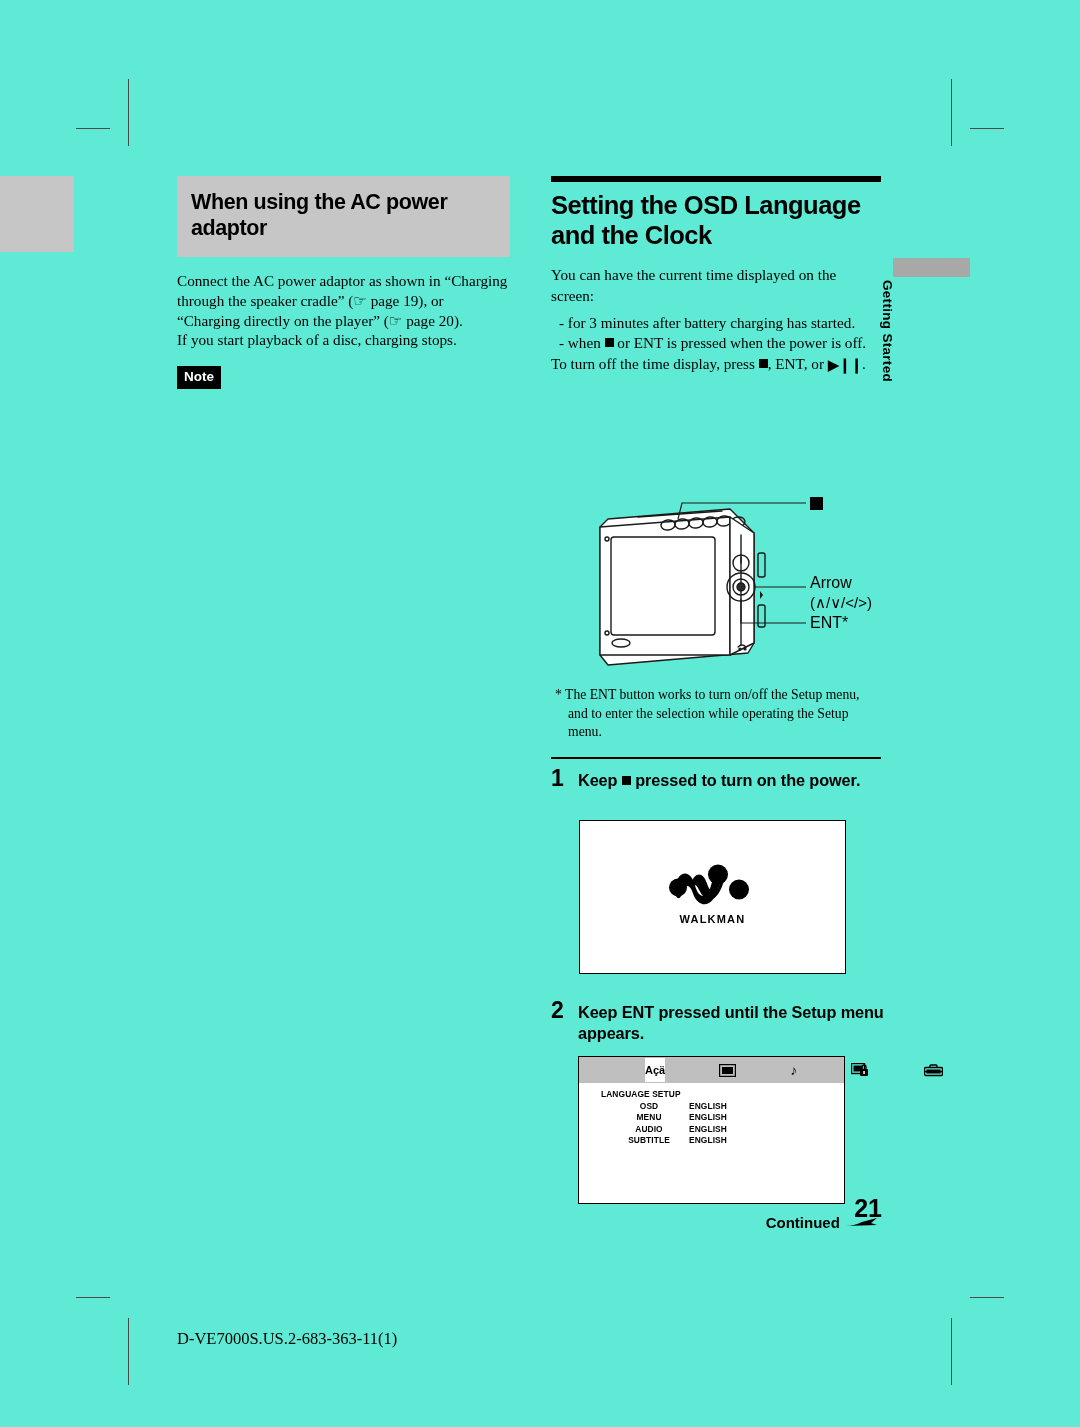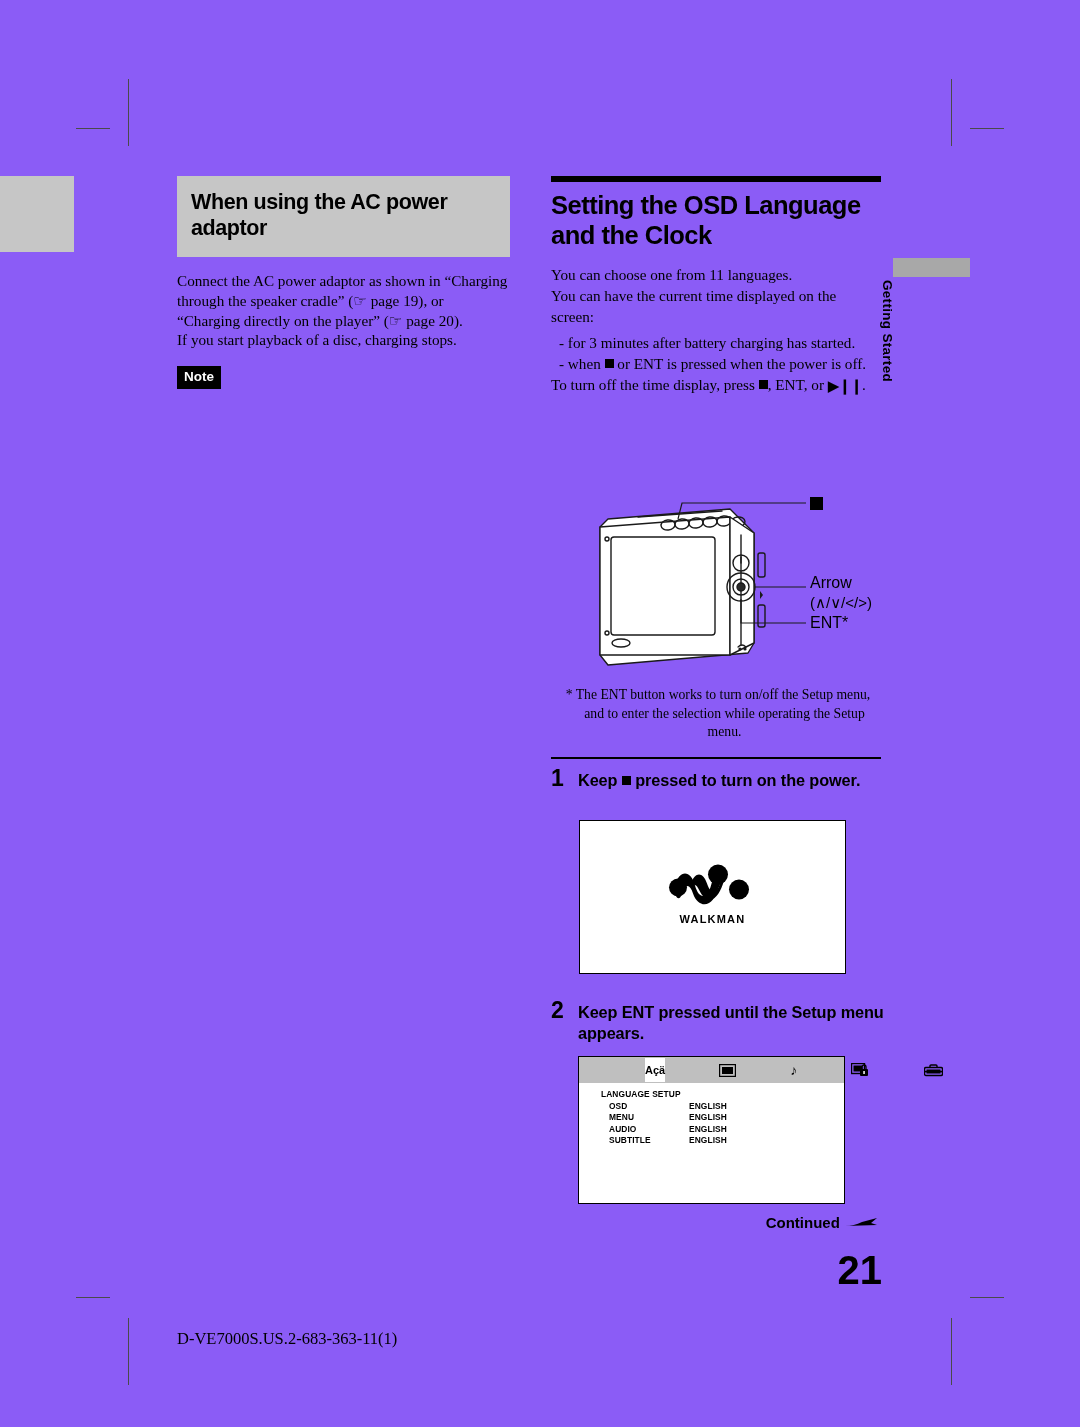--- a/index.html
+++ b/index.html
@@ -8,21 +8,21 @@
     background: #ffffff;
   }
   body {
     font-family: "Liberation Serif", serif;
     color: #000000;
   }
   #page {
     position: relative;
     width: 1080px;
     height: 1427px;
-    background: #8b5cf6;
+    background: #5eead4;
     overflow: hidden;
   }
 
   
   .crop-v {
     position: absolute;
     width: 1px;
     background: #4a4a4a;
   }
   .crop-h {
@@ -163,21 +163,20 @@
     left: 551px;
     top: 686px;
     width: 330px;
     font-family: "Liberation Serif", serif;
     font-size: 13.7px;
     line-height: 18.6px;
   }
   #footnote .star-row {
     padding-left: 17px;
     text-indent: -13px;
-    text-align: center;
   }
   .hr-thin {
     position: absolute;
     background: #000;
     height: 1.5px;
   }
 
   
   .step {
     position: absolute;
@@ -260,21 +259,21 @@
   #osd-body {
     position: relative;
     padding: 6px 0 0 22px;
     font-family: "Liberation Sans", sans-serif;
     font-weight: bold;
     font-size: 8.4px;
     line-height: 11.6px;
     letter-spacing: 0.1px;
   }
   .osd-row { display: flex; }
-  .osd-key { width: 80px; padding-left: 8px; }
+  .osd-key { width: 80px; padding-left: 8px; text-align: center; }
   .osd-val { }
   #osd-footer {
     position: absolute;
     left: 0;
     bottom: 0;
     width: 100%;
     height: 26px;
     background: #bfbfbf;
     display: flex;
     align-items: center;
@@ -292,26 +291,26 @@
     top: 1214px;
     width: 180px;
     text-align: right;
     font-family: "Liberation Sans", sans-serif;
     font-weight: bold;
     font-size: 15px;
   }
   #pagenum {
     position: absolute;
     left: 760px;
-    top: 1248px;
+    top: 1194px;
     width: 122px;
     text-align: right;
     font-family: "Liberation Sans", sans-serif;
     font-weight: bold;
-    font-size: 40px;
+    font-size: 25px;
   }
 
   
   #side-tab-bar {
     position: absolute;
     left: 893px;
     top: 258px;
     width: 77px;
     height: 19px;
     background: #a8a8a8;
@@ -381,21 +380,20 @@
     <div class="gray-head">When using the AC power adaptor</div>
     <div class="mpara" style="white-space:pre-line;">Connect the AC power adaptor as shown in “Charging through the speaker cradle” (☞ page 19), or “Charging directly on the player” (☞ page 20).
 If you start playback of a disc, charging stops.</div>
     <div class="note-label">Note</div>
   </div>
 
   <div id="col-right">
     <div class="rule-top"></div>
     <h1>Setting the OSD Language and the Clock</h1>
     <div class="rpara">
-      <div>You can choose one from 11 languages.</div>
       <div>You can have the current time displayed on the screen:</div>
       <div class="dash-item" style="margin-top:6px;">- for 3 minutes after battery charging has started.</div>
       <div class="dash-item"><span>- when </span><span class="sq"></span><span> or ENT is pressed when the power is off.</span></div>
       <div><span>To turn off the time display, press </span><span class="sq"></span><span>, ENT, or </span><span class="playpause">▶❙❙</span><span>.</span></div>
     </div>
   </div>
 
   <div id="device-fig">
     <svg width="330" height="185" viewBox="0 0 330 185">
       <g fill="none" stroke="#1a1a1a" stroke-width="1.4" stroke-linejoin="round" stroke-linecap="round">

